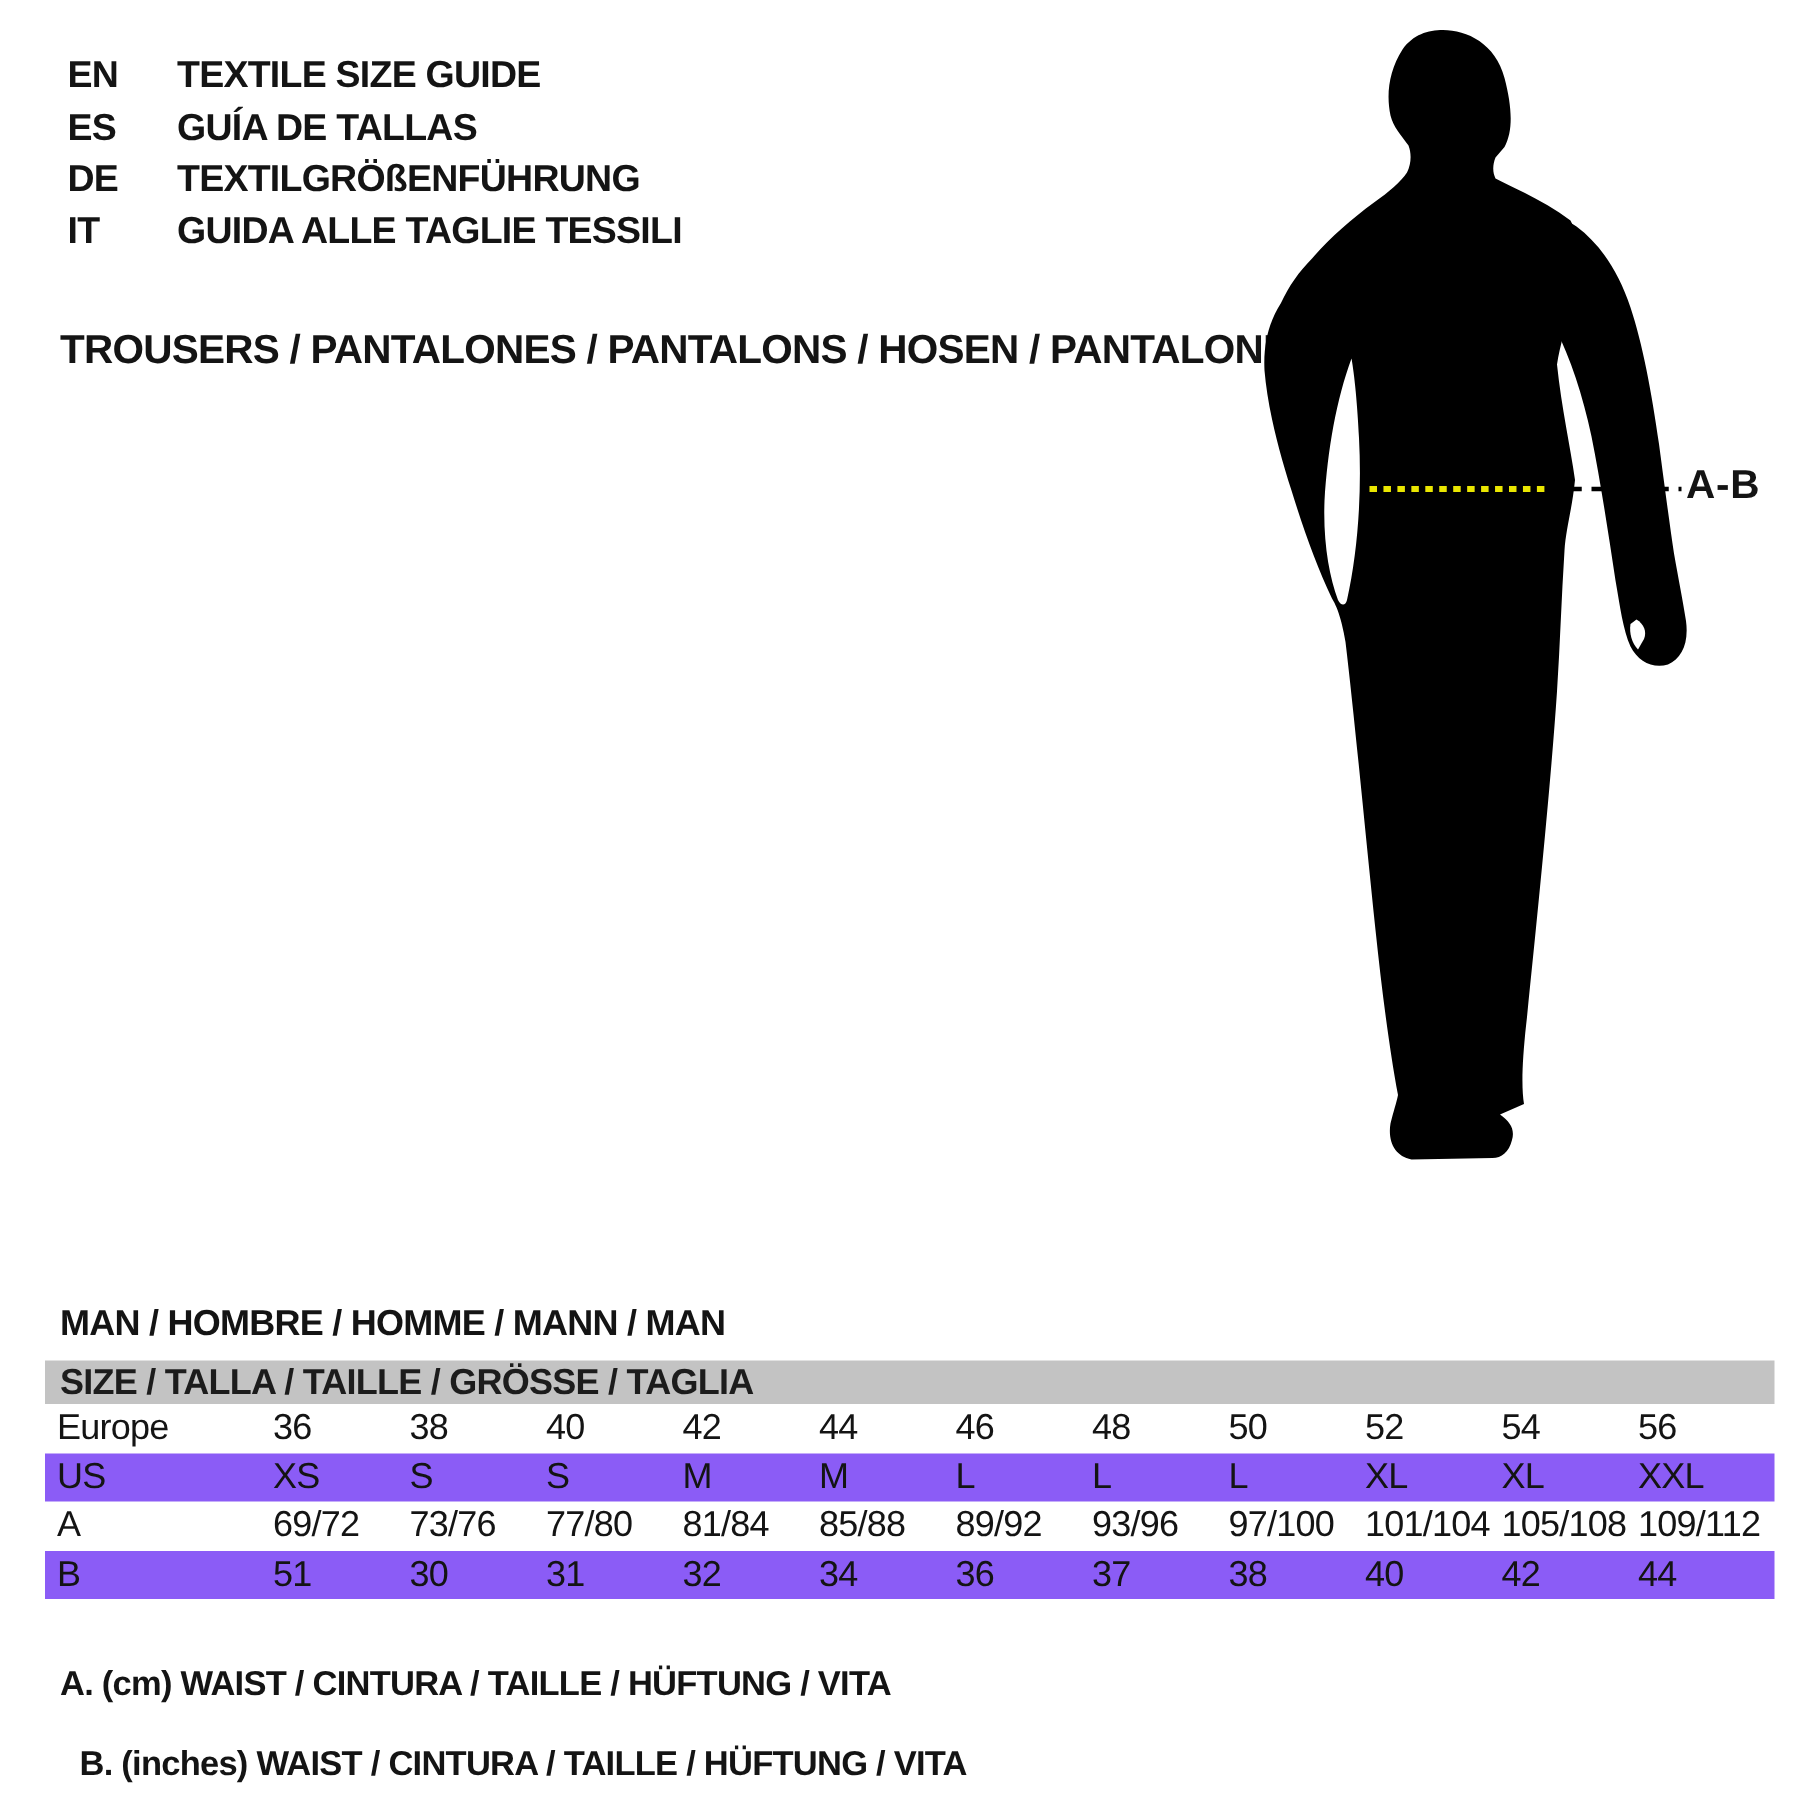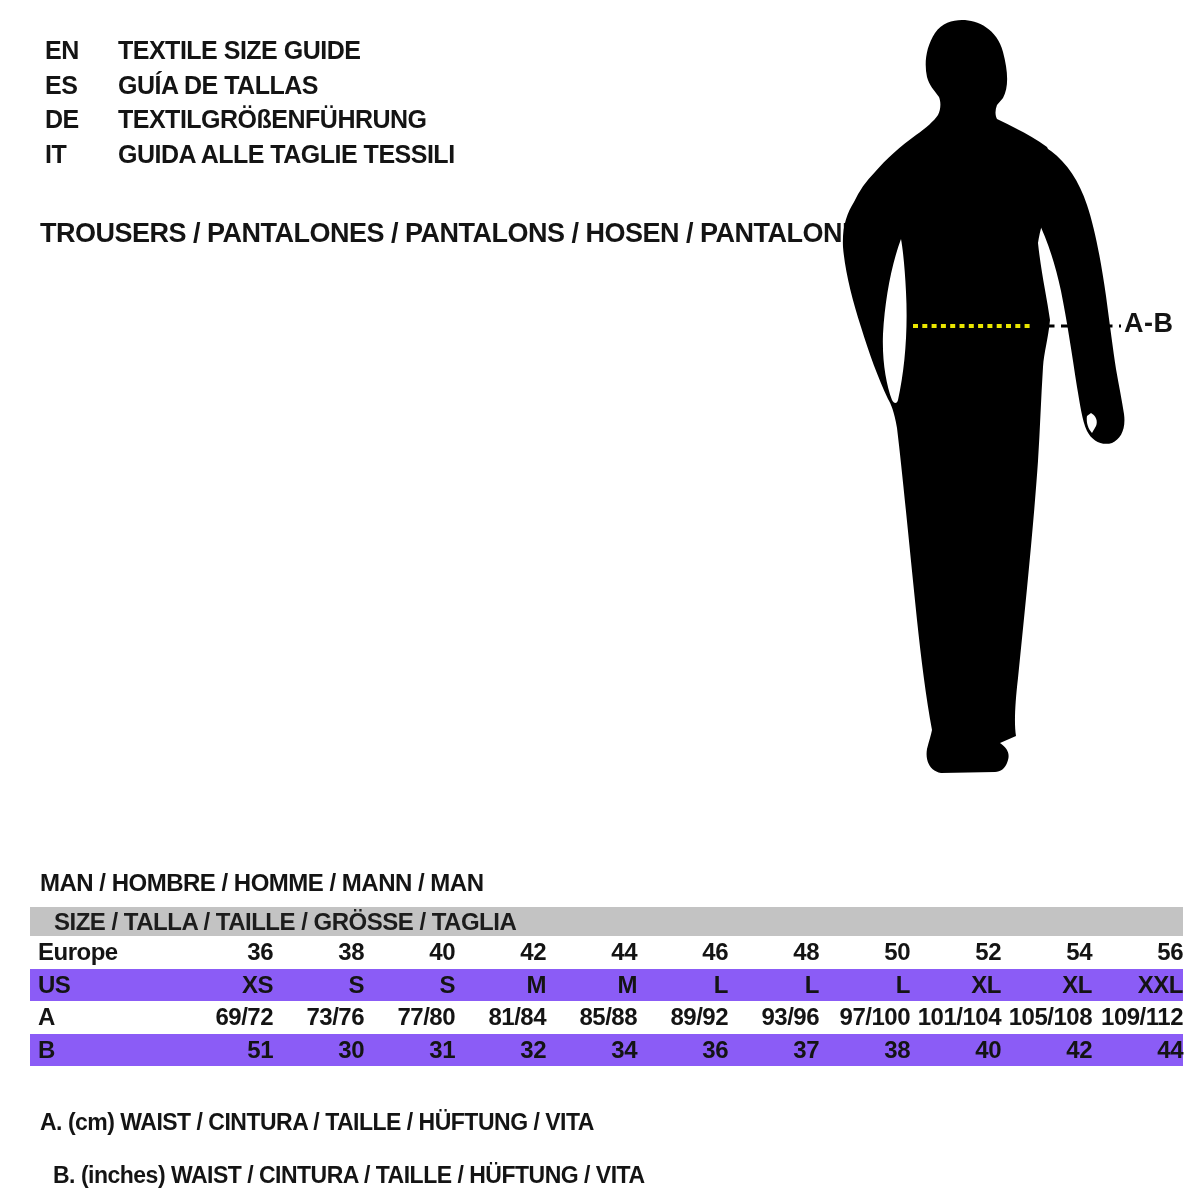--- a/index.html
+++ b/index.html
@@ -15,30 +15,30 @@
   .lang-label{font-size:25px;font-weight:700;letter-spacing:-0.5px;white-space:nowrap;}
   
   .category-title{left:40px;top:218px;font-size:27px;font-weight:700;letter-spacing:-0.5px;white-space:nowrap;}
   .section-title{left:40px;top:853px;font-size:24px;font-weight:700;letter-spacing:-0.5px;white-space:nowrap;margin-top:16px;}
   
   .figure-svg{left:0;top:0;width:1200px;height:1200px;pointer-events:none;}
   .measure-label{left:1124px;top:308px;font-size:27px;font-weight:700;letter-spacing:0.5px;text-align:center;}
   
   .size-table{left:30px;top:907px;width:1153px;}
   .thead{
-    height:29px;line-height:29px;background:#c3c3c3;padding-left:24px;
+    height:29px;line-height:29px;background:#c3c3c3;padding-left:10px;
     font-size:24px;font-weight:700;letter-spacing:-0.5px;color:#1c1c1c;
   }
   .trow{
     height:32.5px;display:grid;grid-template-columns:152px repeat(11,1fr);
-    align-items:center;font-size:24px;font-weight:700;letter-spacing:-0.5px;
+    align-items:center;font-size:24px;font-weight:400;letter-spacing:-0.5px;
   }
   .trow.stripe{background:#8b5cf6;}
   .tlabel{padding-left:8px;text-align:left;}
-  .tcell{text-align:right;}
+  .tcell{text-align:left;}
   
   .note{left:40px;font-size:23px;font-weight:700;letter-spacing:-0.5px;white-space:nowrap;}
   .note-a{top:1109px;}
   .note-b{top:1162px;margin-left:13px;}
 </style>
 </head>
 <body>
 
 <div class="page">
 

